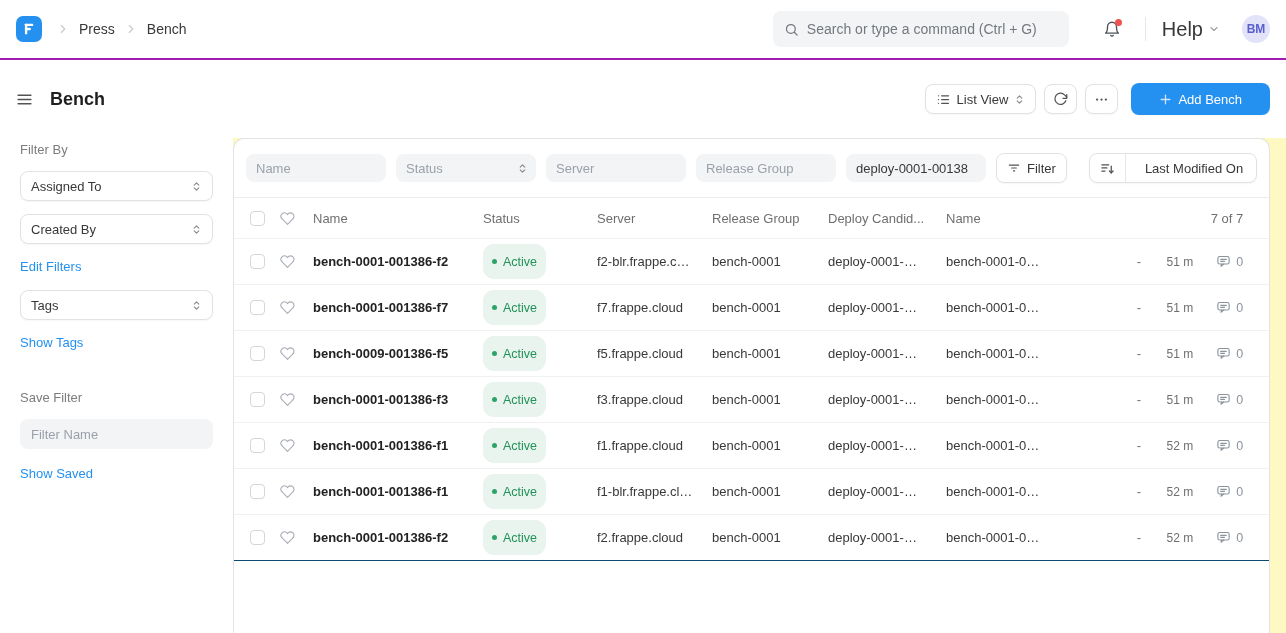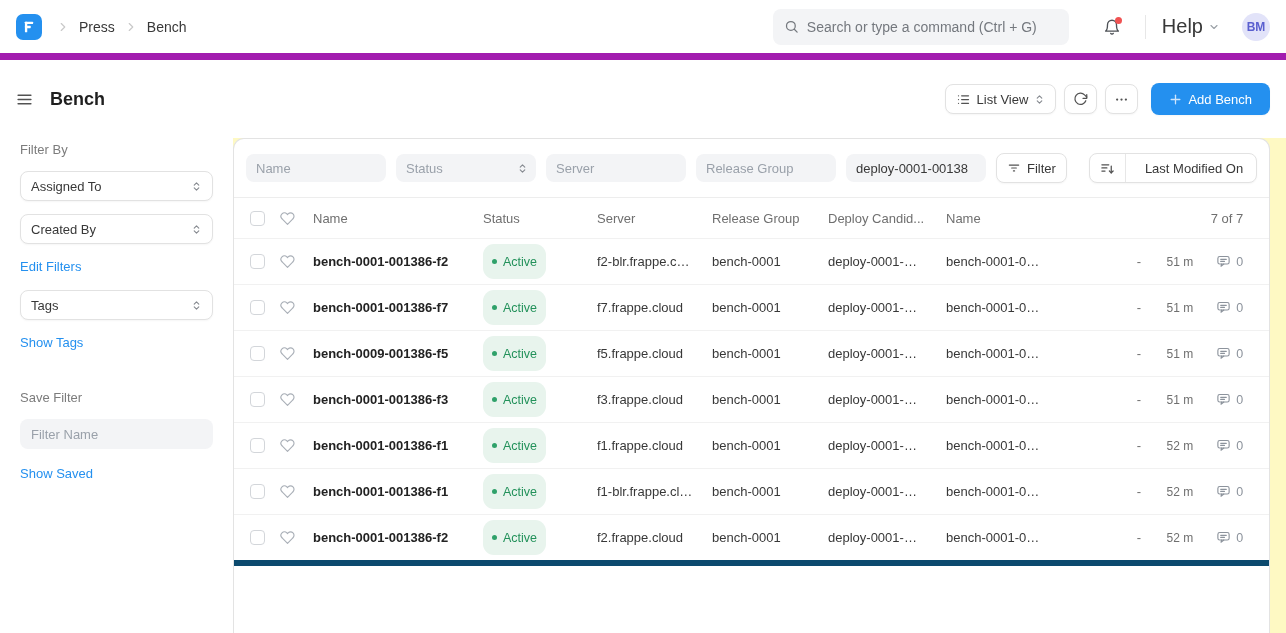--- a/index.html
+++ b/index.html
@@ -1,21 +1,21 @@
 <!DOCTYPE html>
 <html><head>
 <meta charset="utf-8">
 <style>
   * { margin:0; padding:0; box-sizing:border-box; }
   html,body { width:1286px; height:633px; overflow:hidden; background:#fff;
     font-family:"Liberation Sans", sans-serif; color:#383838; }
 
   
   .topbar { height:60px; display:flex; align-items:center; padding:0 16px;
-    border-bottom:7px solid #a21caf; background:#fff; }
+    border-bottom:2px solid #a21caf; background:#fff; }
   .logo { width:26px; height:26px; border-radius:7px; background:#2490ef;
     display:flex; align-items:center; justify-content:center; flex:none; cursor:pointer; }
   .crumbs { display:flex; align-items:center; gap:9px; margin-left:14px; font-size:14px; }
   .crumb-chev { color:#c9c9c9; display:flex; }
   .crumb { color:#383838; cursor:pointer; }
   .searchbox { margin-left:auto; width:296px; height:36px; background:#f3f4f6;
     border-radius:8px; display:flex; align-items:center; padding:0 11px; gap:8px; }
   .searchbox svg { color:#74787e; flex:none; }
   .searchbox input { border:none; outline:none; background:transparent; width:100%;
     font-size:14px; color:#383838; font-family:"Liberation Sans", sans-serif; }
@@ -33,21 +33,21 @@
   
   .page-header { height:78px; display:flex; align-items:center; padding:0 16px; background:#fff; }
   .menu-btn { display:flex; color:#525252; cursor:pointer; }
   .page-title { font-size:18px; font-weight:700; color:#1f1f1f; margin-left:17px; }
   .ph-actions { margin-left:auto; display:flex; align-items:center; }
   .btn { display:inline-flex; align-items:center; gap:6px; height:30px; padding:0 10px;
     background:#fff; border:1px solid #e2e2e2; border-radius:8px; font-size:13px;
     color:#383838; box-shadow:0 1px 2px rgba(0,0,0,.04); cursor:pointer; white-space:nowrap; }
   .btn svg { color:#525252; }
   .btn-icononly { padding:0 8px; }
-  .btn-primary { background:#2490ef; color:#fff; border:none; height:32px; padding:0 18px;
+  .btn-primary { background:#2490ef; color:#fff; border:none; height:32px; padding:0 28px;
     font-weight:500; }
   .btn-primary svg { color:#cfe5fc; }
   .mr8 { margin-right:8px; } .mr13 { margin-right:13px; }
 
   
   .content { display:flex; height:495px; }
   .sidebar { width:233px; padding:2px 20px 0; flex:none; }
   .side-label { font-size:13px; color:#7c7c7c; margin:2px 0 14px; }
   .side-select { height:30px; border:1px solid #e2e2e2; border-radius:8px; background:#fff;
     display:flex; align-items:center; justify-content:space-between; padding:0 10px;
@@ -79,21 +79,21 @@
   .btn-sort { display:flex; align-items:stretch; padding:0; margin-left:12px; overflow:hidden; }
   .sort-seg-icon { display:flex; align-items:center; padding:0 10px;
     border-right:1px solid #e7e7e7; }
   .sort-seg-label { display:flex; align-items:center; padding:0 13px; font-size:13px; }
 
   
   .thead { display:flex; align-items:center; height:41px; border-top:1px solid #ededed;
     padding:0 26px 0 16px; font-size:13px; color:#6f6f6f; }
   .trow { display:flex; align-items:center; height:46px; border-top:1px solid #f1f1f1;
     padding:0 26px 0 16px; font-size:13px; cursor:pointer; }
-  .tbody { border-bottom:6px solid #0c4a6e; }
+  .tbody { border-bottom:1px solid #0c4a6e; }
   .c-check { width:15px; height:15px; border:1px solid #d3d6da; border-radius:4px;
     background:#fff; flex:none; cursor:pointer; }
   .c-heart { margin-left:15px; display:flex; color:#a9afb7; flex:none; cursor:pointer; }
   .c-name { margin-left:18px; width:170px; flex:none; font-weight:600; color:#222;
     white-space:nowrap; overflow:hidden; }
   .c-status { width:114px; flex:none; }
   .badge { display:inline-flex; align-items:center; gap:6px; height:35px; padding:0 9px;
     border-radius:11px; background:#e8f4ed; color:#22915a; font-size:12.5px; }
   .badge-dot { width:5px; height:5px; border-radius:50%; background:#2fa16a; }
   .c-server { width:115px; flex:none; white-space:nowrap; overflow:hidden; }

